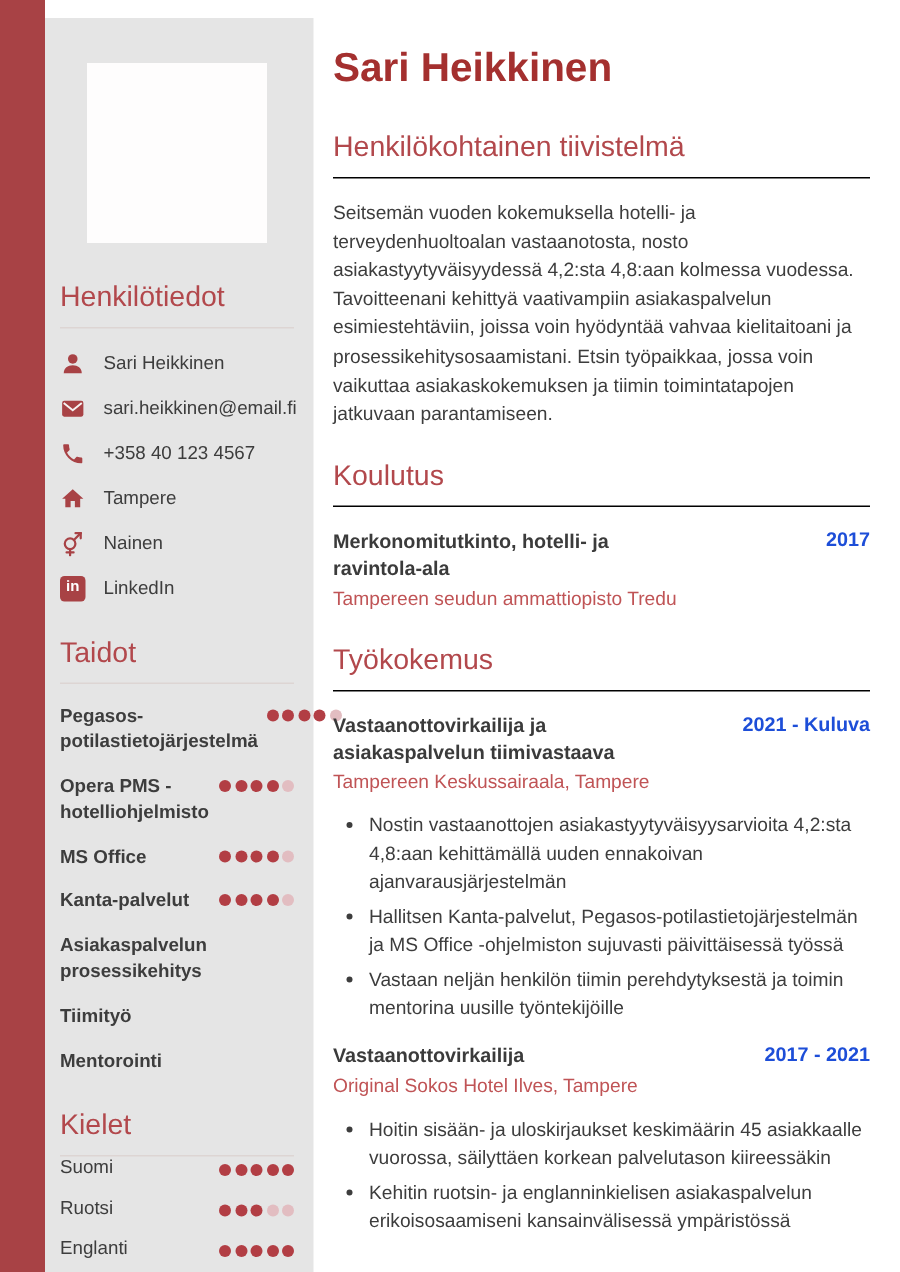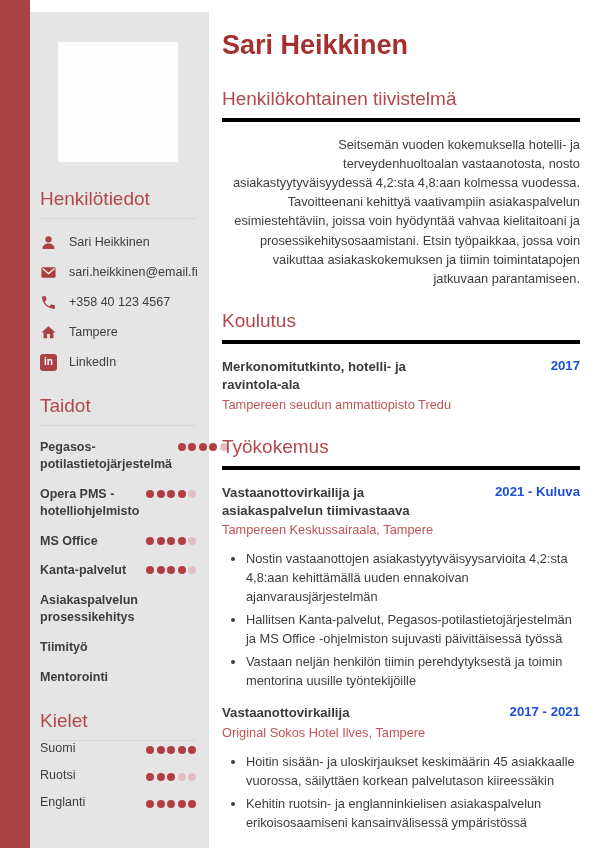--- a/index.html
+++ b/index.html
@@ -88,30 +88,29 @@
     left: 222px; top: 0;
     width: 358px;
   }
   .name {
     margin: 31px 0 0 0;
     font-size: 27px;
     font-weight: 700;
     color: #a4302f;
     line-height: 1.1;
   }
-  .main-h2 { border-bottom: 4px solid #000000; }
+  .main-h2 { border-bottom: 1px solid #000000; }
   .mh-summary    { margin-top: 27px; }
   .mh-education  { margin-top: 22px; }
   .mh-experience { margin-top: 24px; }
 
   .summary-text {
     margin: 13px 0 0 0;
     font-size: 12.8px;
     line-height: 1.5;
-    text-align: right;
   }
   .entry { margin-top: 14px; }
   .entry-head { display: flex; justify-content: space-between; align-items: flex-start; }
   .entry-title {
     font-size: 13.2px; font-weight: 700; color: #3b3b3b;
     line-height: 1.35; max-width: 245px;
   }
   .entry-date {
     font-size: 13.2px; font-weight: 700; color: #1d4ed8;
     white-space: nowrap; padding-left: 10px;
@@ -165,20 +164,33 @@
       <li class="contact-item">
         <span class="contact-icon">
           <svg viewBox="0 0 24 24">
               <path d="M10 20v-6h4v6h5v-8h3L12 3 2 12h3v8z" fill="#a84245"></path>
             </svg>
         </span>
         <span>Tampere</span>
       </li>
       <li class="contact-item">
         <span class="contact-icon">
+          <svg viewBox="0 0 24 24" fill="none" stroke="#a84245" stroke-width="2.1" stroke-linecap="round">
+              <circle cx="9.5" cy="12" r="5"></circle>
+              <line x1="9.5" y1="17.2" x2="9.5" y2="23"></line>
+              <line x1="6.2" y1="20.2" x2="12.8" y2="20.2"></line>
+              <line x1="13.3" y1="8.2" x2="19.5" y2="2"></line>
+              <line x1="14.6" y1="2" x2="19.5" y2="2"></line>
+              <line x1="19.5" y1="2" x2="19.5" y2="6.9"></line>
+            </svg>
+        </span>
+        <span>Nainen</span>
+      </li>
+      <li class="contact-item">
+        <span class="contact-icon">
           <span class="li-badge">in</span>
         </span>
         <span>LinkedIn</span>
       </li>
     </ul>
 
     <h2 class="side-h2">Taidot</h2>
     <div class="skill-list">
       <div class="skill-row">
         <span class="skill-label">Pegasos-potilastietojärjestelmä</span>

